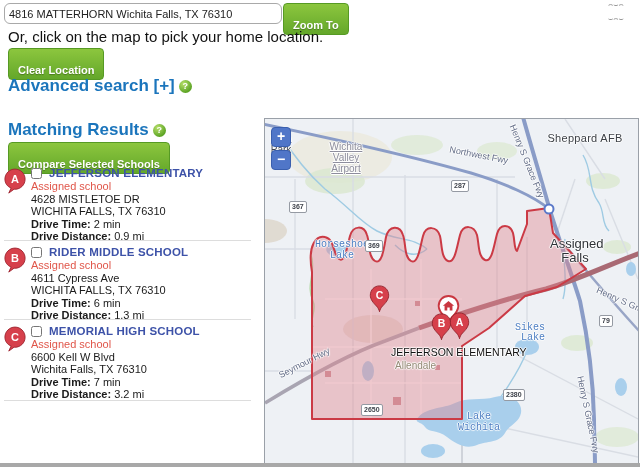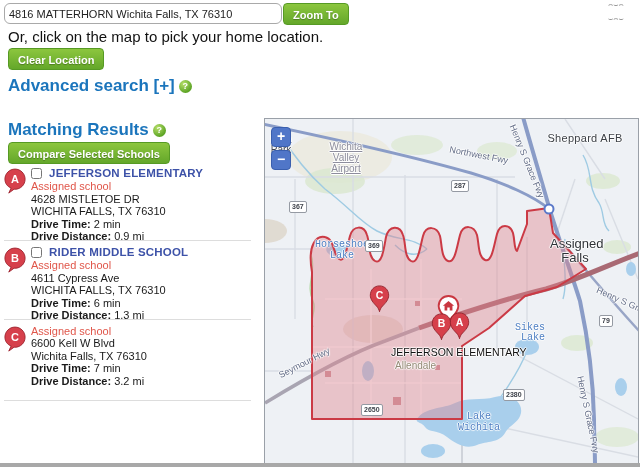--- a/index.html
+++ b/index.html
@@ -11,21 +11,21 @@
 
   
   #search-input{
     left:4px;top:3px;width:268px;height:15px;padding:2px 4px;
     font-family:"Liberation Sans",sans-serif;font-size:11px;color:#222;
     border:1px solid #a9a9a9;border-radius:6px;
   }
   .green-btn{
     display:inline-block;background:linear-gradient(#8cc63e,#64a72a);
     border:1px solid #569a24;border-radius:4px;color:#fff;font-weight:bold;
-    font-size:11px;padding:5px 9px 3px 9px;text-shadow:0 1px 1px rgba(0,0,0,.3);
+    font-size:11px;padding:15px 9px 3px 9px;text-shadow:0 1px 1px rgba(0,0,0,.3);
     cursor:pointer;line-height:12px;
   }
   #zoom-to-btn{left:283px;top:3px;}
   #logo{right:3px;top:2px;width:42px;text-align:center;color:#555;}
   #logo .flourish{font-size:8px;line-height:5px;color:#777;display:block;}
   #logo .wfar{font-family:Liberation Mono, monospace;font-size:11px;letter-spacing:1px;display:block;line-height:9px;margin-left:48px;}
   #instruction{left:8px;top:28px;font-size:15px;color:#111;}
   #clear-location-btn{left:8px;top:48px;}
 
   .blue-heading{color:#1b75bc;font-weight:bold;font-size:17px;}
@@ -142,20 +142,24 @@
 <div class="abs sep" style="top:319px;"></div>
 
 <div class="abs school" style="top:325px;">
   <span class="pin">
     <svg width="22" height="26" viewBox="0 0 24 28">
       <path d="M12,1 C5.9,1 1,5.9 1,12 C1,16.6 3.8,20.2 7.8,21.6 L5.2,27.2 L11,22.9 C11.3,22.95 11.7,23 12,23 C18.1,23 23,18.1 23,12 C23,5.9 18.1,1 12,1 Z" fill="#d6404b" stroke="#9e2530" stroke-width="1"></path>
       <text x="12" y="16" text-anchor="middle" font-size="12" font-weight="bold" fill="#fff" font-family="Liberation Sans, sans-serif">C</text>
     </svg>
   </span>
   <div class="content">
+    <div class="name-row">
+      <input type="checkbox" style="">
+      <span class="name">MEMORIAL HIGH SCHOOL</span>
+    </div>
     <div class="assigned">Assigned school</div>
     <div>6600 Kell W Blvd</div>
     <div>Wichita Falls, TX 76310</div>
     <div><b>Drive Time:</b> <span>7 min</span></div>
     <div><b>Drive Distance:</b> <span>3.2 mi</span></div>
   </div>
 </div>
 <div class="abs sep" style="top:400px;"></div>
 
 <div id="map" class="abs">

